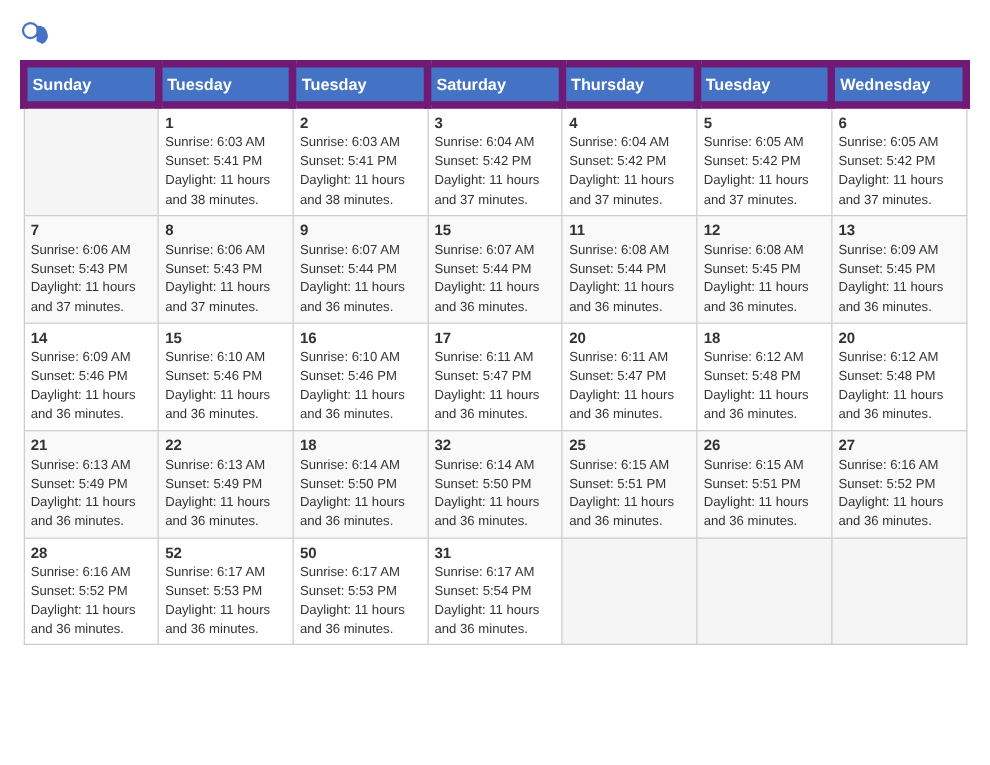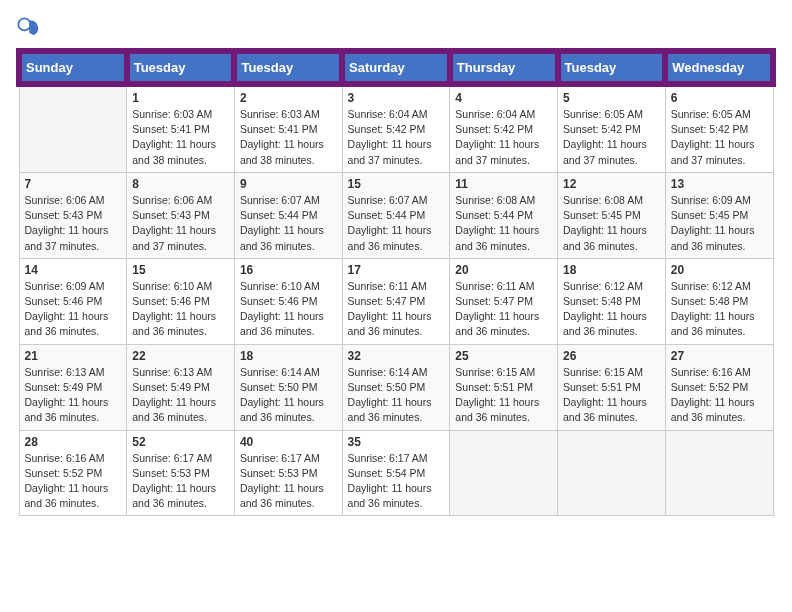--- a/index.html
+++ b/index.html
@@ -239,25 +239,25 @@
       <tr>
         <td>
           <span class="day-number">28</span>
           <div class="day-detail">Sunrise: 6:16 AM<br>Sunset: 5:52 PM<br>Daylight: 11 hours and 36 minutes.</div>
         </td>
         <td>
           <span class="day-number">52</span>
           <div class="day-detail">Sunrise: 6:17 AM<br>Sunset: 5:53 PM<br>Daylight: 11 hours and 36 minutes.</div>
         </td>
         <td>
-          <span class="day-number">40</span>
+          <span class="day-number">50</span>
           <div class="day-detail">Sunrise: 6:17 AM<br>Sunset: 5:53 PM<br>Daylight: 11 hours and 36 minutes.</div>
         </td>
         <td>
-          <span class="day-number">35</span>
+          <span class="day-number">31</span>
           <div class="day-detail">Sunrise: 6:17 AM<br>Sunset: 5:54 PM<br>Daylight: 11 hours and 36 minutes.</div>
         </td>
         <td class="empty-cell"></td>
         <td class="empty-cell"></td>
         <td class="empty-cell"></td>
       </tr>
     </tbody>
 </table>
 
 </body></html>

